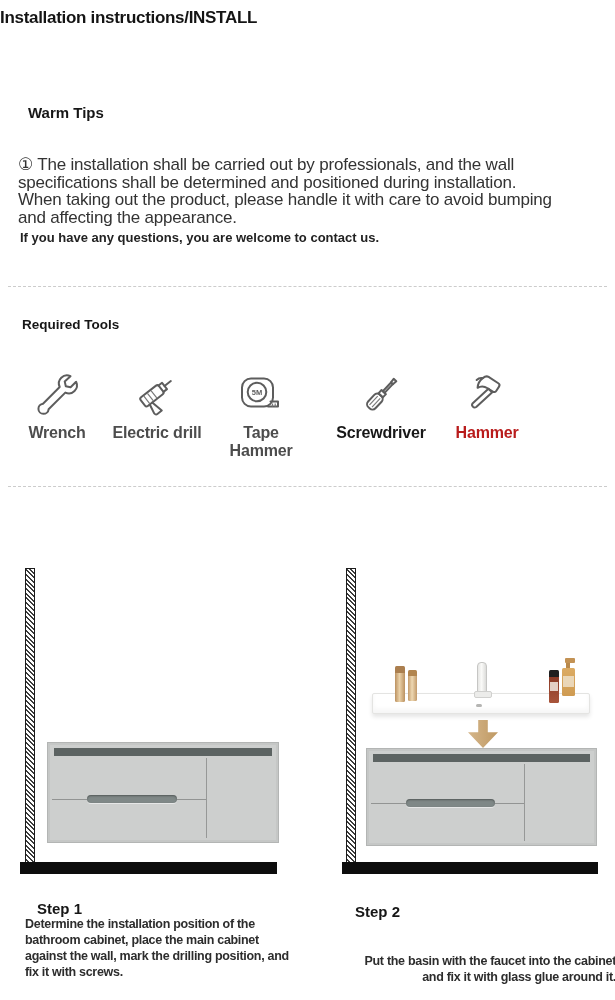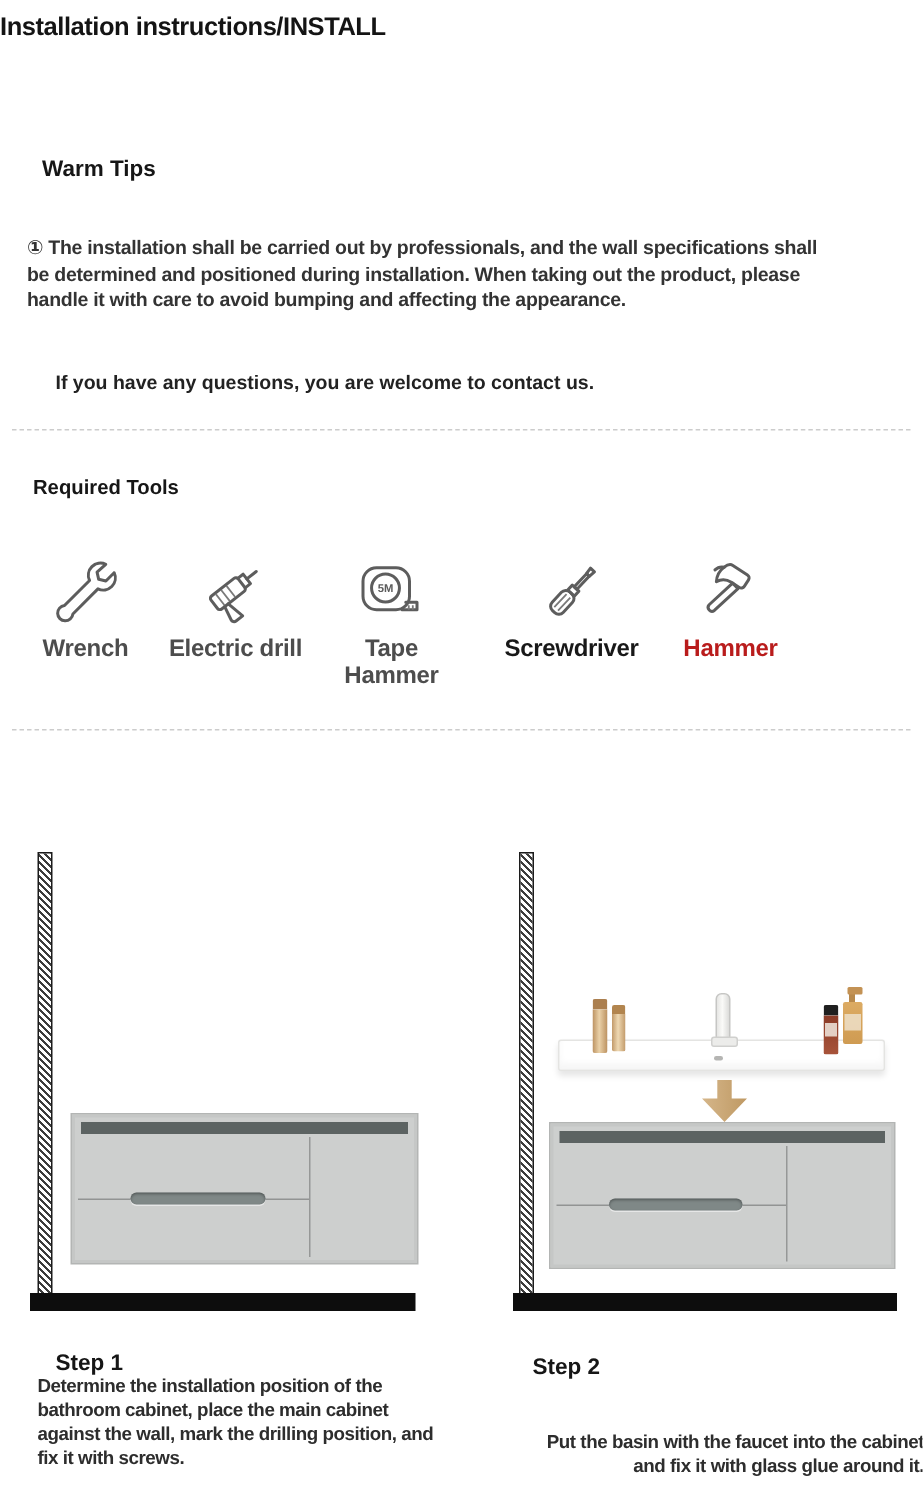--- a/index.html
+++ b/index.html
@@ -9,23 +9,23 @@
     overflow:hidden;
   }
 
   .title{
     position:absolute;top:8px;left:0;width:615px;text-align:left;
     font-size:17px;font-weight:700;letter-spacing:-0.3px;color:#141414;margin:0;
   }
   .warm-heading{position:absolute;left:28px;top:104px;font-size:15px;font-weight:700;color:#161616;margin:0;}
   .tips-body{
     position:absolute;left:18px;top:156px;width:535px;margin:0;
-    font-size:13px;line-height:17.5px;font-weight:700;color:#333;letter-spacing:-0.2px;
-  }
-  .contact{position:absolute;left:20px;top:230px;margin:17px;font-size:13px;font-weight:700;color:#222;}
+    font-size:17px;line-height:17.5px;font-weight:400;color:#333;letter-spacing:-0.2px;
+  }
+  .contact{position:absolute;left:20px;top:230px;margin:0;font-size:13px;font-weight:700;color:#222;}
 
   .divider{position:absolute;left:8px;right:8px;height:0;border-top:1.5px dashed #cccccc;}
   .d1{top:286px;}
   .d2{top:486px;}
 
   .tools-heading{position:absolute;left:22px;top:317px;font-size:13.5px;font-weight:700;color:#161616;margin:0;text-align:center;}
   .tool{position:absolute;top:370px;width:100px;text-align:center;}
   .tool svg{display:block;margin:0 auto;overflow:visible;}
   .tool-label{margin-top:4px;font-size:16px;font-weight:700;color:#4d4d4d;letter-spacing:-0.2px;}
   .tool.t-screwdriver .tool-label{color:#181818;}

